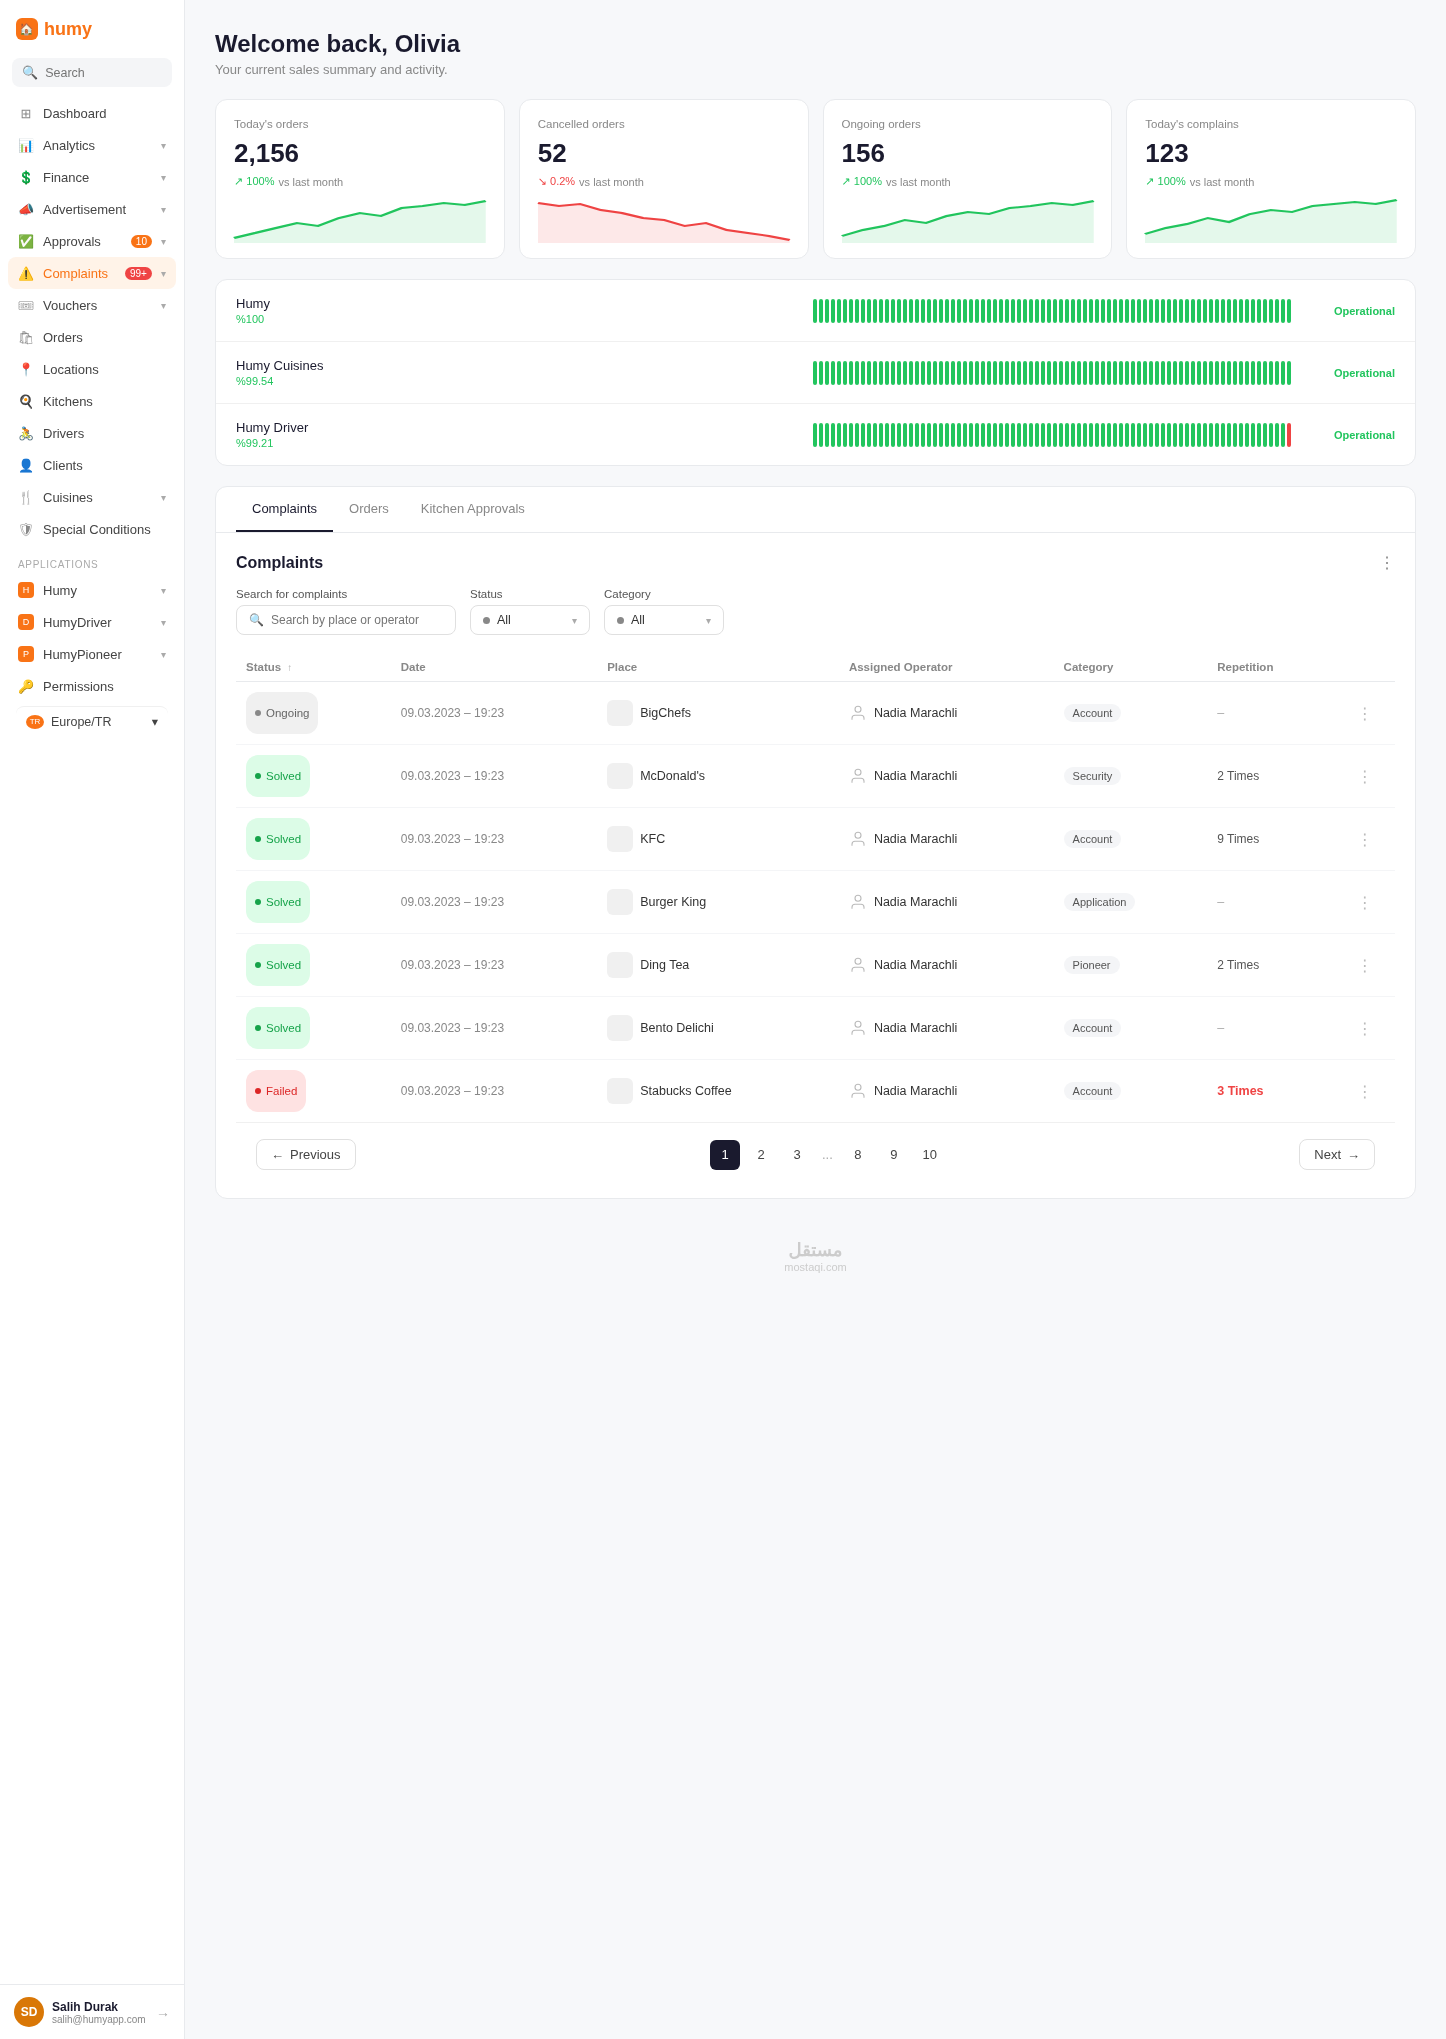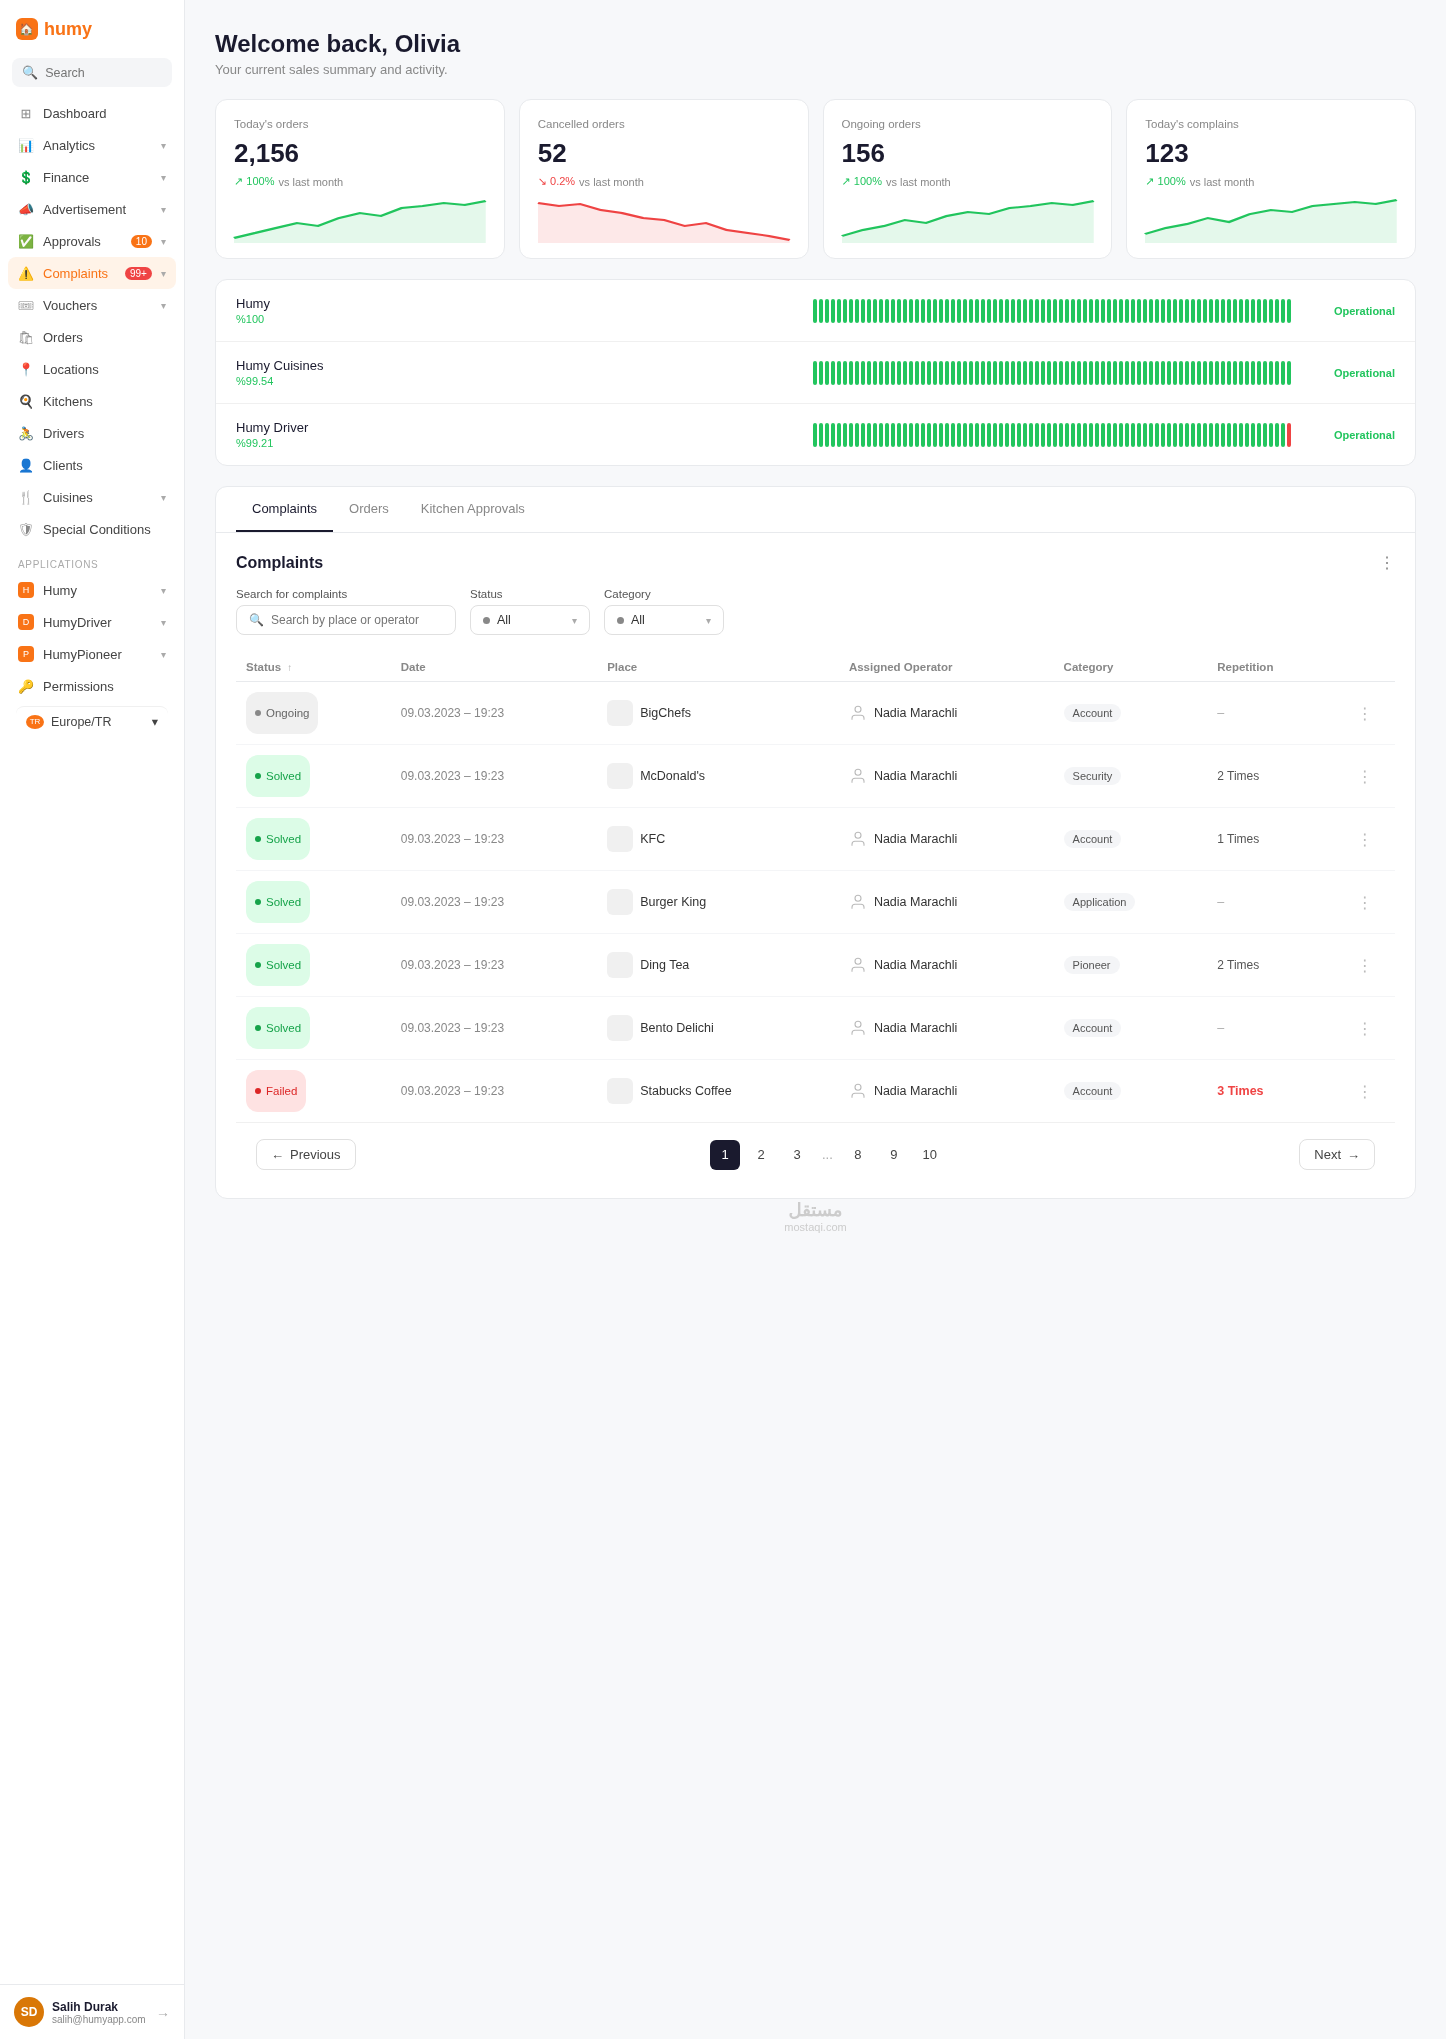--- a/index.html
+++ b/index.html
@@ -116,21 +116,21 @@
     .row-action { color: #bbb; cursor: pointer; font-size: 16px; text-align: center; }
 
     
     .pagination { display: flex; align-items: center; justify-content: space-between; padding: 16px 20px 8px; border-top: 1px solid #f0f0f0; }
     .pagination-prev, .pagination-next { display: flex; align-items: center; gap: 6px; padding: 7px 14px; border: 1px solid #e0e0e0; border-radius: 8px; cursor: pointer; font-size: 13px; color: #444; background: #fff; }
     .pagination-nums { display: flex; align-items: center; gap: 6px; }
     .page-num { width: 30px; height: 30px; display: flex; align-items: center; justify-content: center; border-radius: 6px; cursor: pointer; font-size: 13px; color: #444; }
     .page-num.active { background: #1a1a2e; color: #fff; }
     .page-dots { color: #aaa; padding: 0 4px; }
 
-    .footer-watermark { text-align: center; color: #ccc; font-size: 12px; }
+    .footer-watermark { text-align: center; margin-top: 40px; color: #ccc; font-size: 12px; }
 
     svg.spark { overflow: visible; }
   </style>
 </head>
 <body>
 
 <nav class="sidebar">
   <div class="sidebar-logo">
     <div class="logo-text">
       <div class="logo-icon">🏠</div>
@@ -739,21 +739,21 @@
             <path d="M20 21v-2a4 4 0 0 0-4-4H8a4 4 0 0 0-4 4v2"></path>
             <circle cx="12" cy="7" r="4"></circle>
           </svg>
           <span>Nadia Marachli</span>
         </div>
       </td>
       <td>
         <span class="category-badge">Account</span>
       </td>
       <td>
-        <span class="repetition-text">1 Times</span>
+        <span class="repetition-text">9 Times</span>
       </td>
       <td>
         <div class="row-action">⋮</div>
       </td>
     </tr>
               <tr>
       <td>
         <span class="status-badge status-solved">
           <span class="status-dot dot-solved"></span>
           Solved

